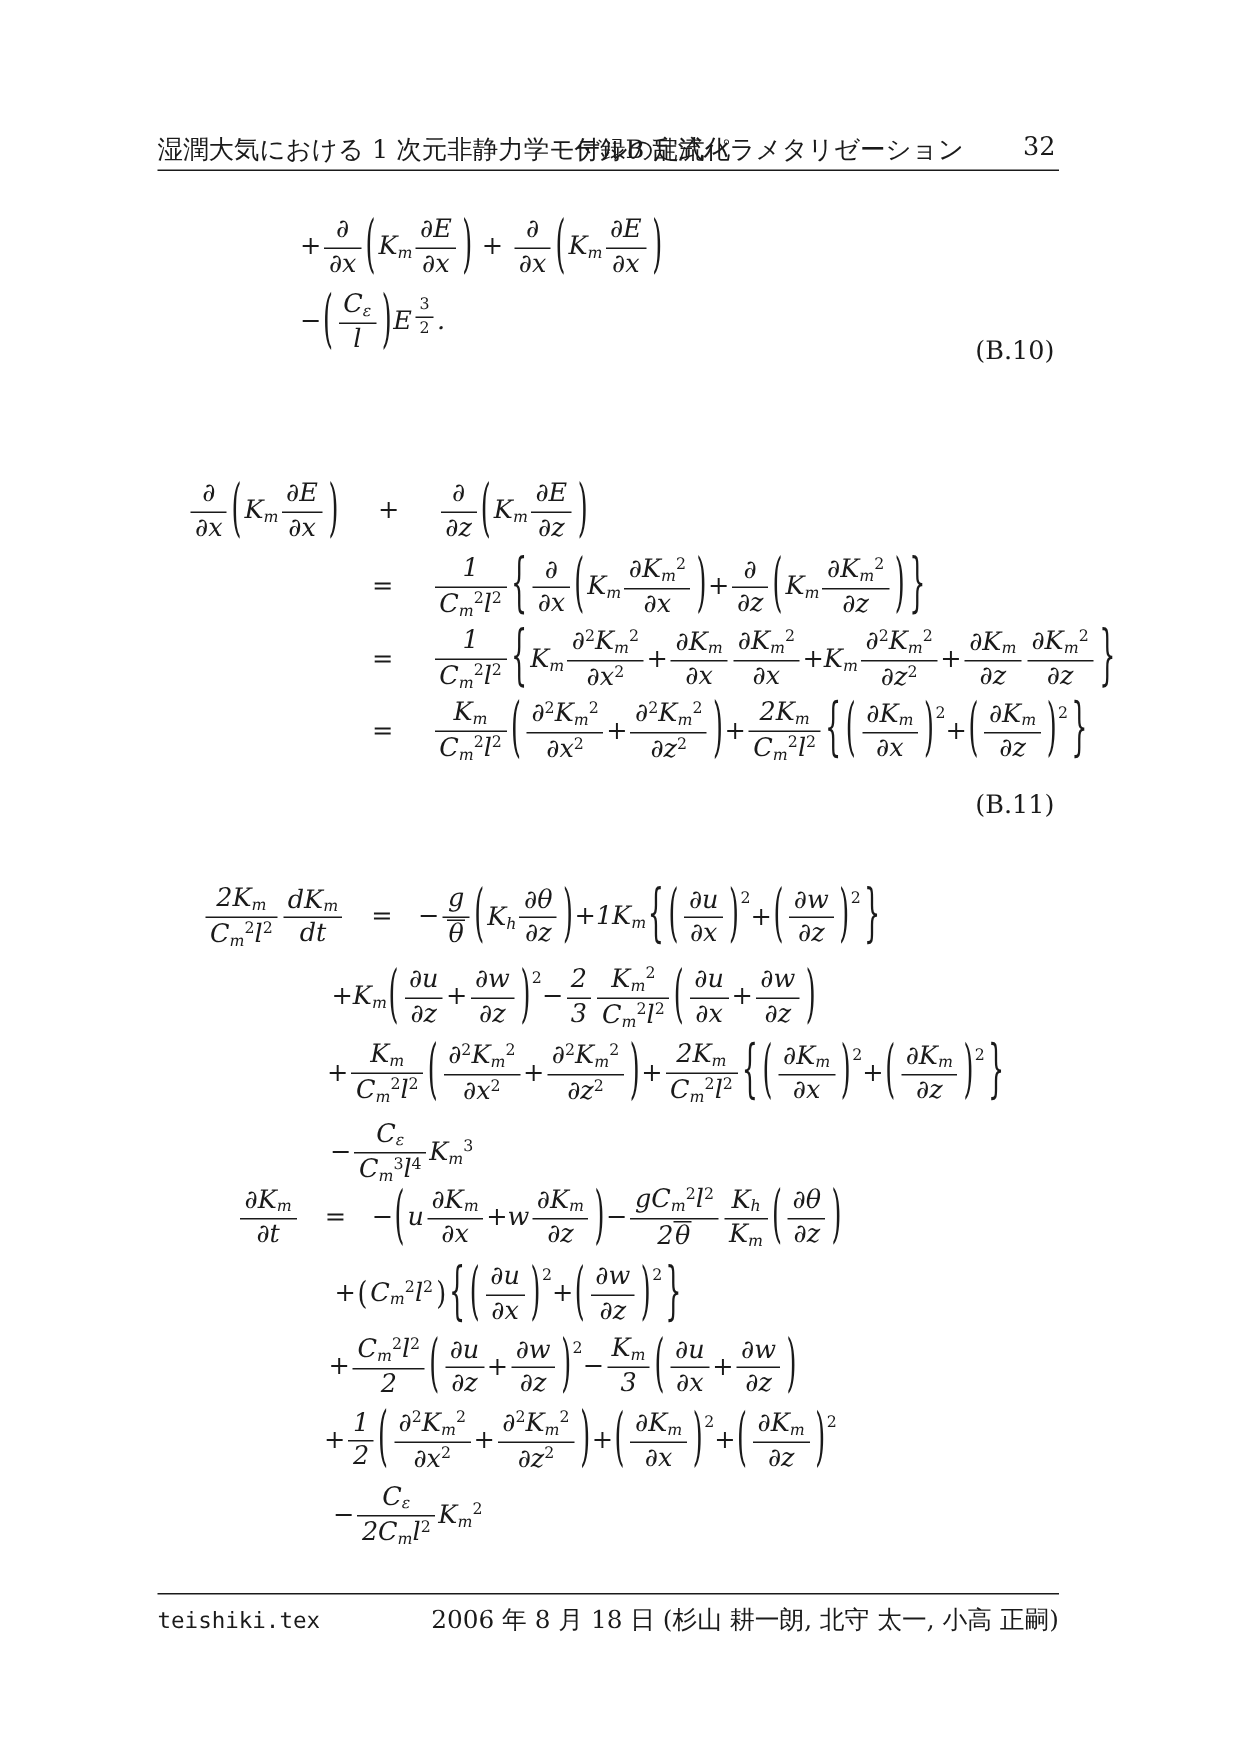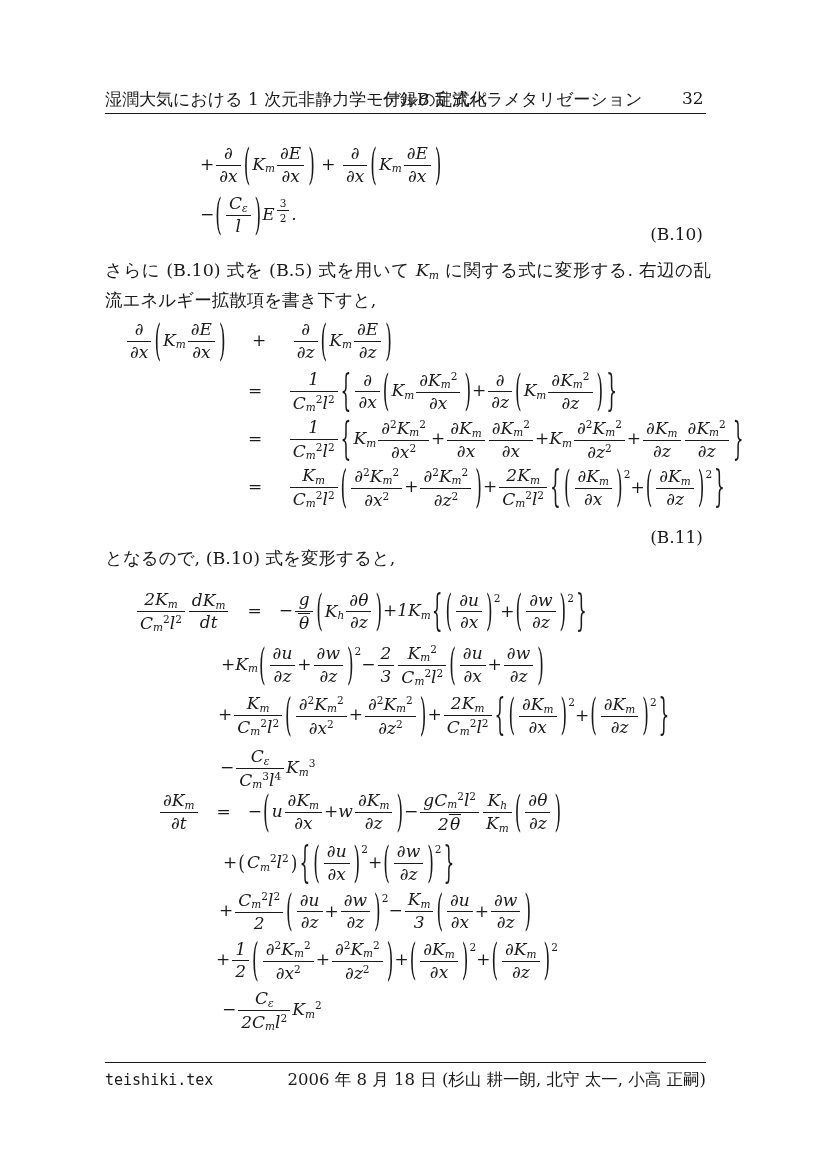--- a/index.html
+++ b/index.html
@@ -83,21 +83,20 @@
         <span class="grpc"><span>K</span><sub><span>m</span></sub><span class="fr"><span class="nu"><span>∂E</span></span><span class="de"><span>∂x</span></span></span></span>
         <span class="delim" style="transform: scaleY(2.4761);">)</span>
       </span></div>
   <div class="mrow" id="b10-l2"><span>−</span><span class="grp">
         <span class="delim" style="transform: scaleY(2.48805);">(</span>
         <span class="grpc"><span class="fr"><span class="nu"><span>C</span><sub><span>ε</span></sub></span><span class="de"><span>l</span></span></span></span>
         <span class="delim" style="transform: scaleY(2.48805);">)</span>
       </span><span>E</span><sup><span class="fr"><span class="nu"><span>3</span></span><span class="de"><span>2</span></span></span></sup><span>.</span></div>
   <div class="eqtag" id="b10-tag">(B.10)</div>
 
-  <p class="jtext" id="p1"><span>さらに (B.10) 式を (B.5) 式を用いて </span><span class="mt"><span>K</span><sub><span>m</span></sub></span><span> に関する式に変形する. 右辺の乱流エネルギー拡散項を書き下すと,</span></p>
 
   <div class="mrow" id="b11-r1"><span class="fr"><span class="nu"><span>∂</span></span><span class="de"><span>∂x</span></span></span><span class="grp">
         <span class="delim" style="transform: scaleY(2.4761);">(</span>
         <span class="grpc"><span>K</span><sub><span>m</span></sub><span class="fr"><span class="nu"><span>∂E</span></span><span class="de"><span>∂x</span></span></span></span>
         <span class="delim" style="transform: scaleY(2.4761);">)</span>
       </span><span class="hsp" style="width: 1.5em;"></span><span>+</span><span class="hsp" style="width: 1.5em;"></span><span class="fr"><span class="nu"><span>∂</span></span><span class="de"><span>∂z</span></span></span><span class="grp">
         <span class="delim" style="transform: scaleY(2.4761);">(</span>
         <span class="grpc"><span>K</span><sub><span>m</span></sub><span class="fr"><span class="nu"><span>∂E</span></span><span class="de"><span>∂z</span></span></span></span>
         <span class="delim" style="transform: scaleY(2.4761);">)</span>
       </span></div>
@@ -131,21 +130,20 @@
             <span class="delim" style="transform: scaleY(2.48805);">)</span>
           </span><sup class="hi"><span>2</span></sup><span>+</span><span class="grp">
             <span class="delim" style="transform: scaleY(2.48805);">(</span>
             <span class="grpc"><span class="fr"><span class="nu"><span>∂K</span><sub><span>m</span></sub></span><span class="de"><span>∂z</span></span></span></span>
             <span class="delim" style="transform: scaleY(2.48805);">)</span>
           </span><sup class="hi"><span>2</span></sup></span>
         <span class="delim" style="transform: scaleY(2.48805);">}</span>
       </span></div>
   <div class="eqtag" id="b11-tag">(B.11)</div>
 
-  <p class="jtext" id="p2"><span>となるので, (B.10) 式を変形すると,</span></p>
 
   <div class="mrow" id="m-r1"><span class="fr"><span class="nu"><span>2K</span><sub><span>m</span></sub></span><span class="de"><span>C</span><sub><span>m</span></sub><sup><span>2</span></sup><span>l</span><sup><span>2</span></sup></span></span><span class="fr"><span class="nu"><span>dK</span><sub><span>m</span></sub></span><span class="de"><span>dt</span></span></span><span class="hsp" style="width: 1em;"></span><span>=</span><span class="hsp" style="width: 1em;"></span><span>−</span><span class="fr"><span class="nu"><span>g</span></span><span class="de"><span class="ov"><span>θ</span></span></span></span><span class="grp">
         <span class="delim" style="transform: scaleY(2.4761);">(</span>
         <span class="grpc"><span>K</span><sub><span>h</span></sub><span class="fr"><span class="nu"><span>∂θ</span></span><span class="de"><span>∂z</span></span></span></span>
         <span class="delim" style="transform: scaleY(2.4761);">)</span>
       </span><span>+1K</span><sub><span>m</span></sub><span class="grp">
         <span class="delim" style="transform: scaleY(2.4761);">{</span>
         <span class="grpc"><span class="grp">
             <span class="delim" style="transform: scaleY(2.4761);">(</span>
             <span class="grpc"><span class="fr"><span class="nu"><span>∂u</span></span><span class="de"><span>∂x</span></span></span></span>

